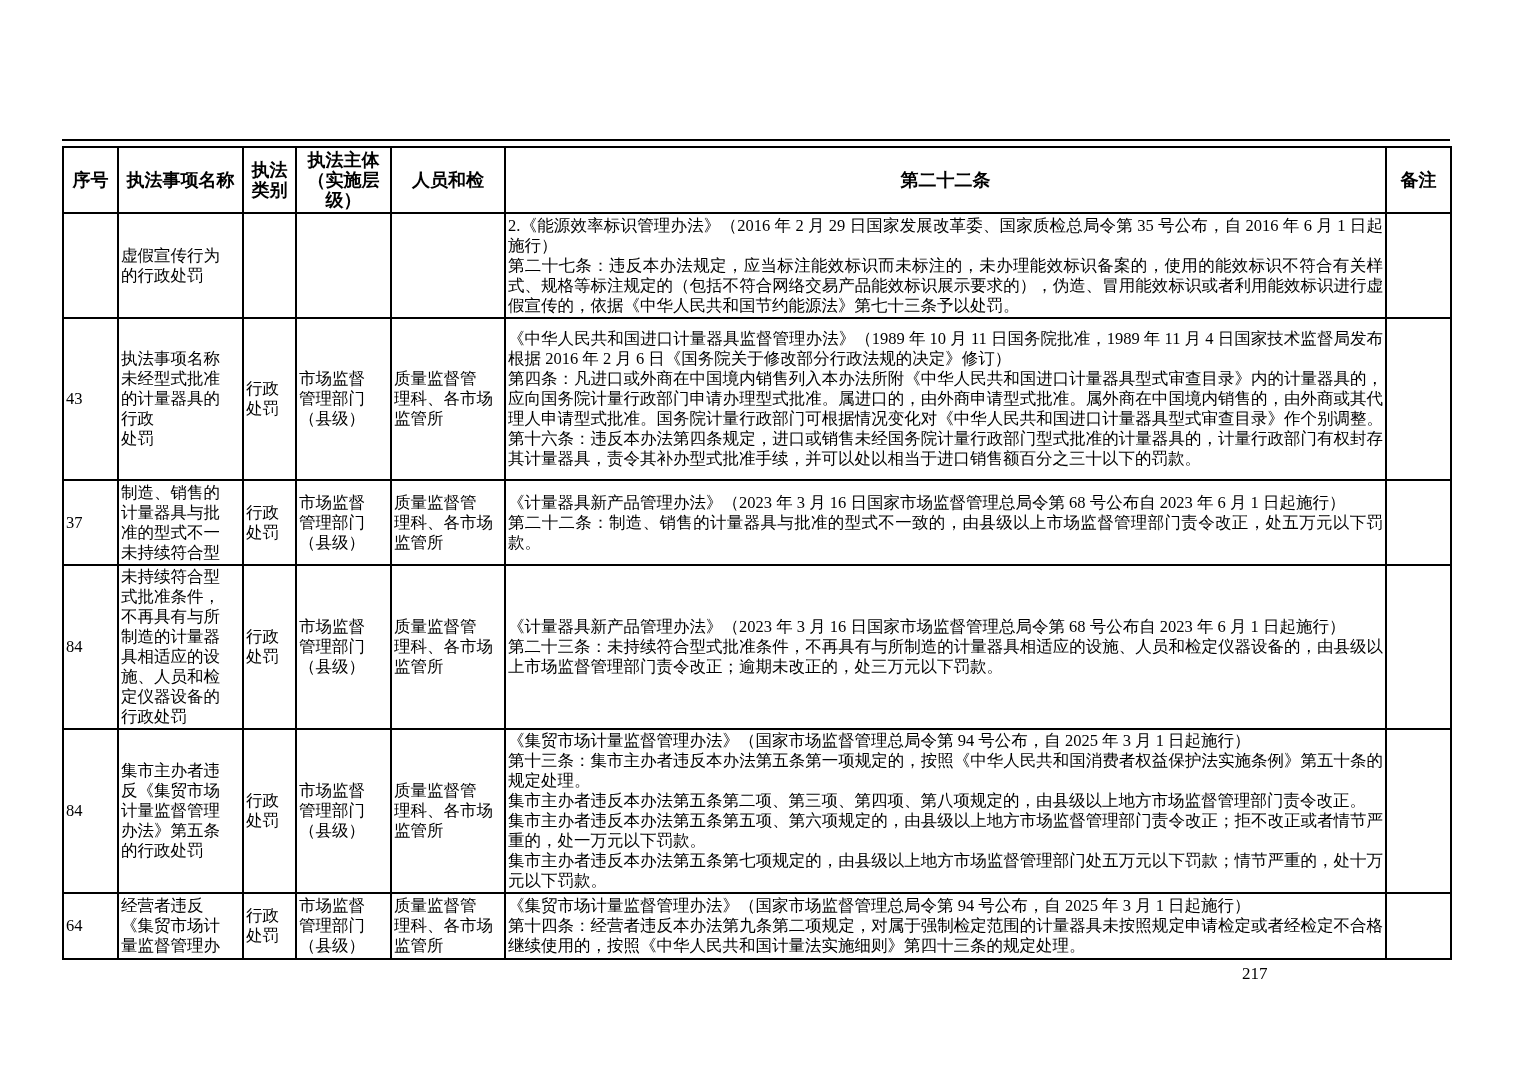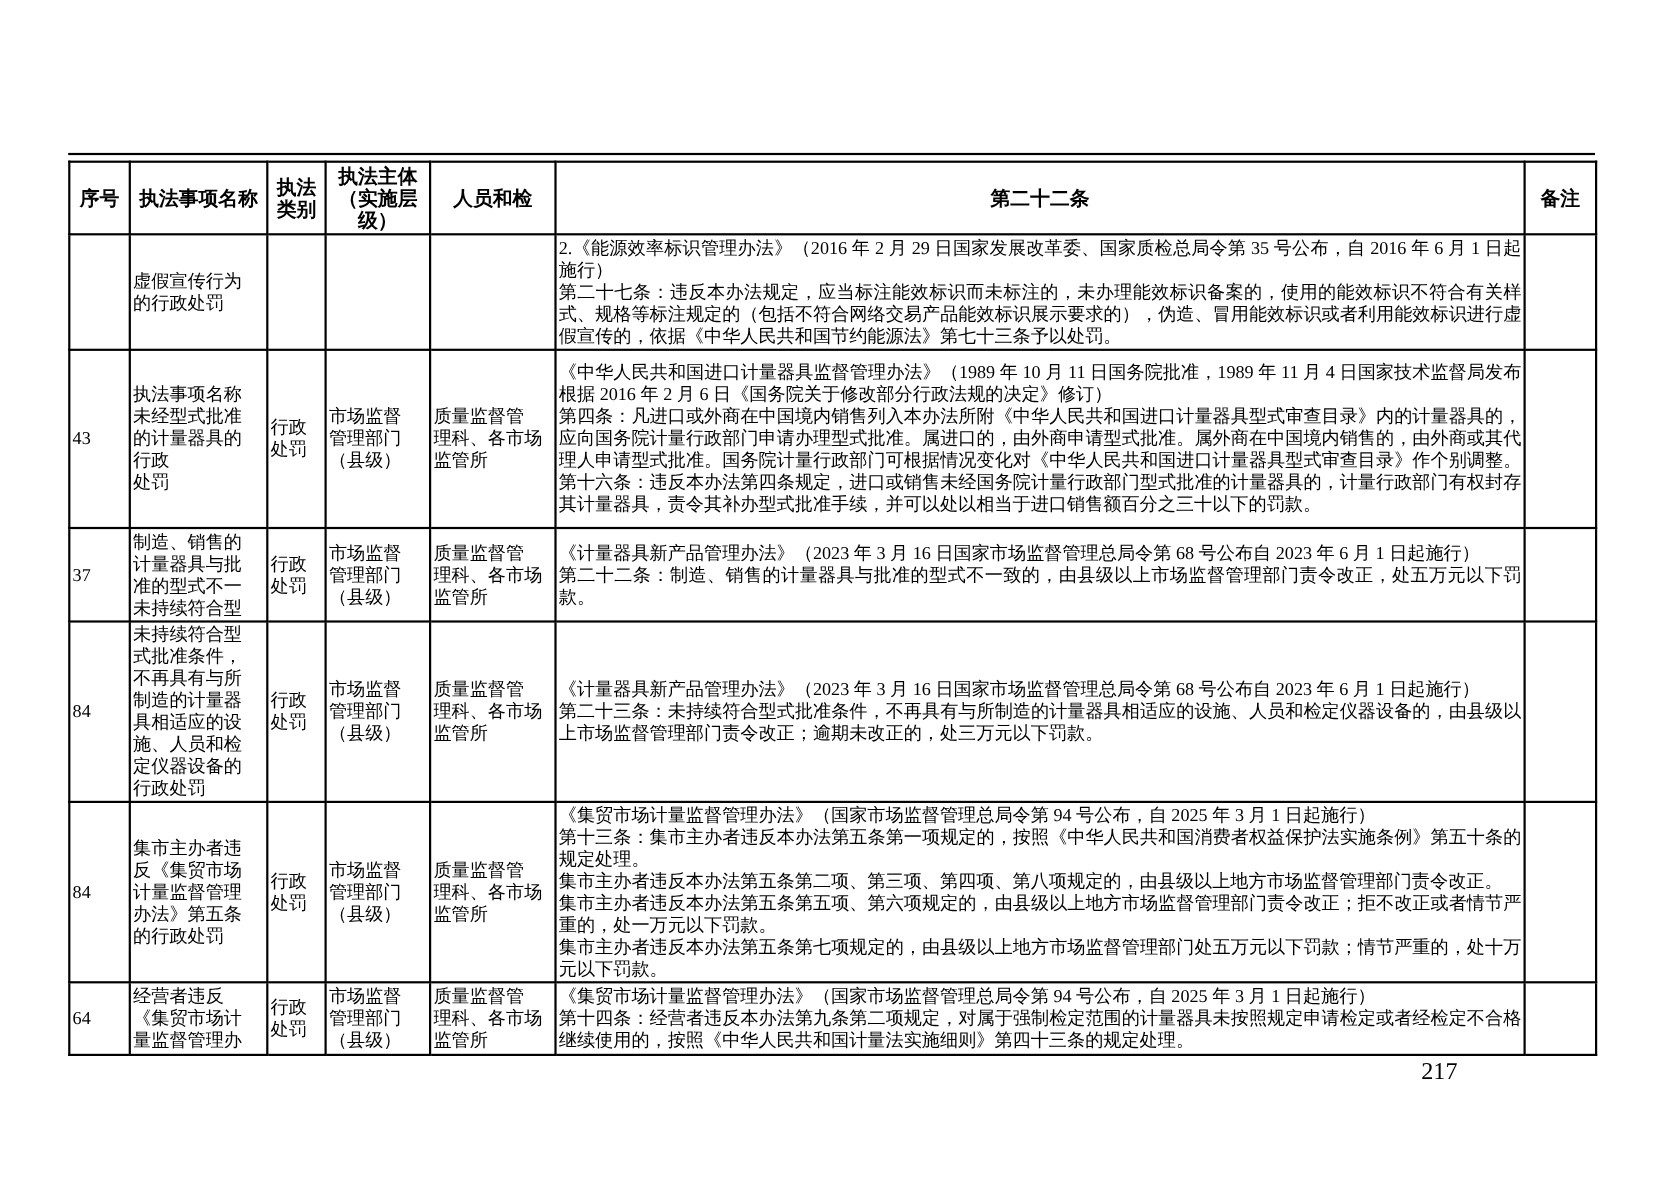--- a/index.html
+++ b/index.html
@@ -50,22 +50,22 @@
   .v-top { vertical-align:top; }
   .col-seq   { width:55px; }
   .col-name  { width:125px; }
   .col-cat   { width:53px; }
   .col-subj  { width:95px; }
   .col-agy   { width:114px; }
   .col-basis { width:881px; }
   .col-remark{ width:65px; }
   .page-number {
     position:absolute;
-    left:1292px; top:964px;
-    font-size:22px;
+    left:1242px; top:964px;
+    font-size:17px;
     line-height:20px;
   }
 </style>
 </head>
 <body>
 
 <div class="page">
 
   <div class="top-rule"></div>
 

